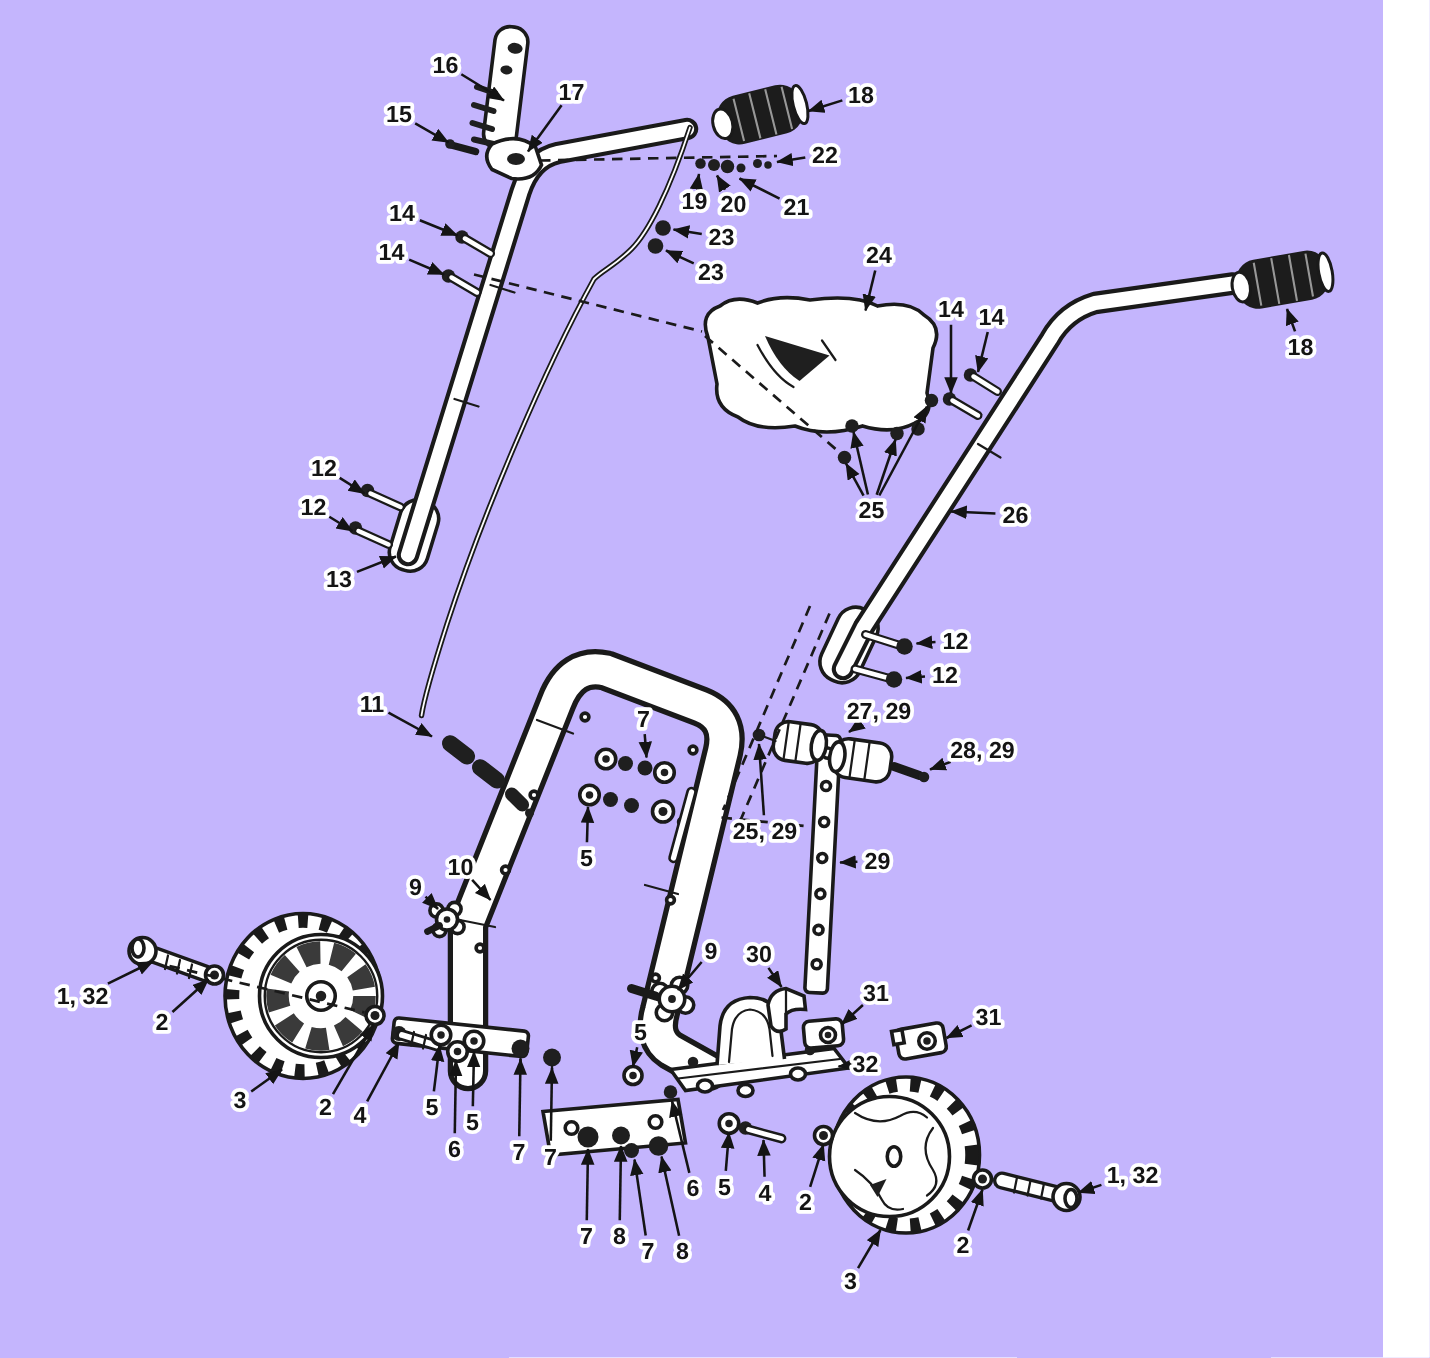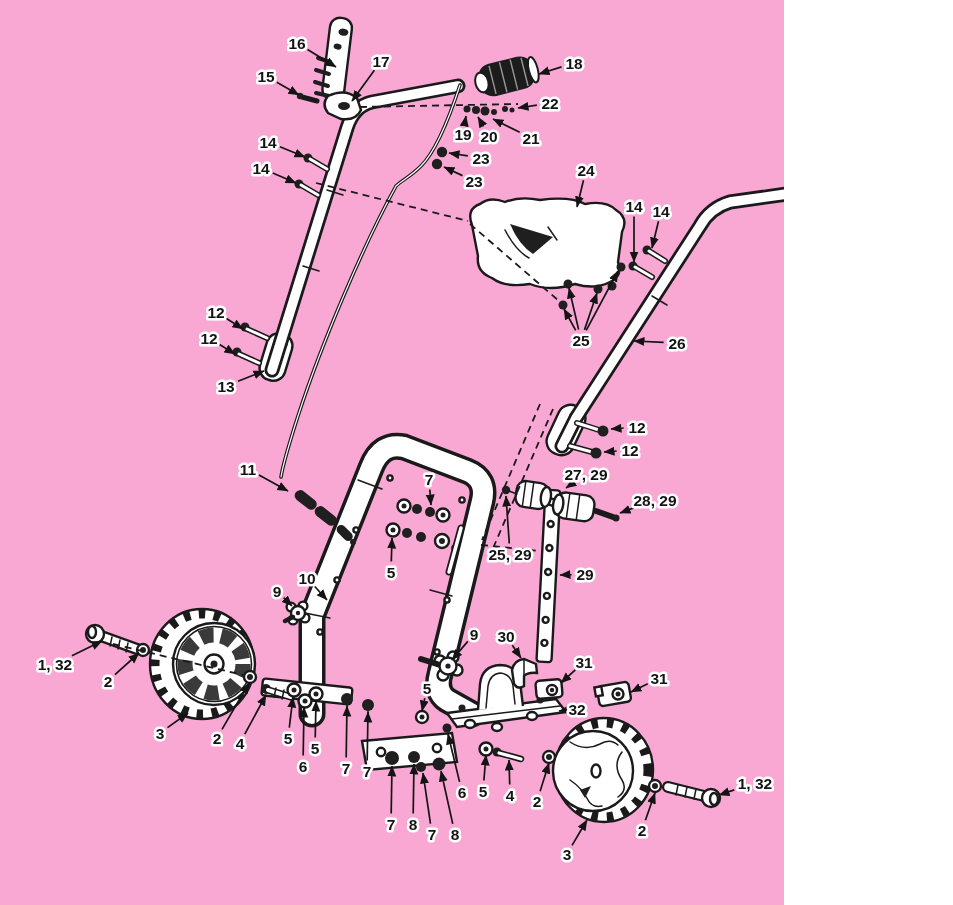--- a/index.html
+++ b/index.html
@@ -1,16 +1,16 @@
 <!DOCTYPE html>
 <html><head>
 <meta charset="utf-8">
 <style>
   html,body{margin:0;padding:0;background:#ffffff;}
-  .stage{position:relative;width:784px;height:905px;background:#f9a8d4;overflow:hidden;}
+  .stage{position:relative;width:922px;height:905px;background:#c4b5fd;overflow:hidden;}
   svg{position:absolute;inset:0;}
   .tube-o{fill:none;stroke:#1a1a1a;stroke-width:15;stroke-linecap:round;stroke-linejoin:round;}
   .tube-i{fill:none;stroke:#ffffff;stroke-width:9.5;stroke-linecap:round;stroke-linejoin:round;}
   .fr-o{fill:none;stroke:#1a1a1a;stroke-width:27;stroke-linecap:round;stroke-linejoin:round;}
   .fr-i{fill:none;stroke:#ffffff;stroke-width:20;stroke-linecap:round;stroke-linejoin:round;}
   .ln-thin{fill:none;stroke:#1a1a1a;stroke-width:1.5;stroke-linecap:round;}
   .wh{fill:#ffffff;stroke:#1a1a1a;stroke-width:2.4;}
   .dk{fill:#1f1f1f;stroke:none;}
   .dash{fill:none;stroke:#1a1a1a;stroke-width:1.8;stroke-dasharray:7 5;}
   .leader{stroke:#141414;stroke-width:1.7;fill:none;}

